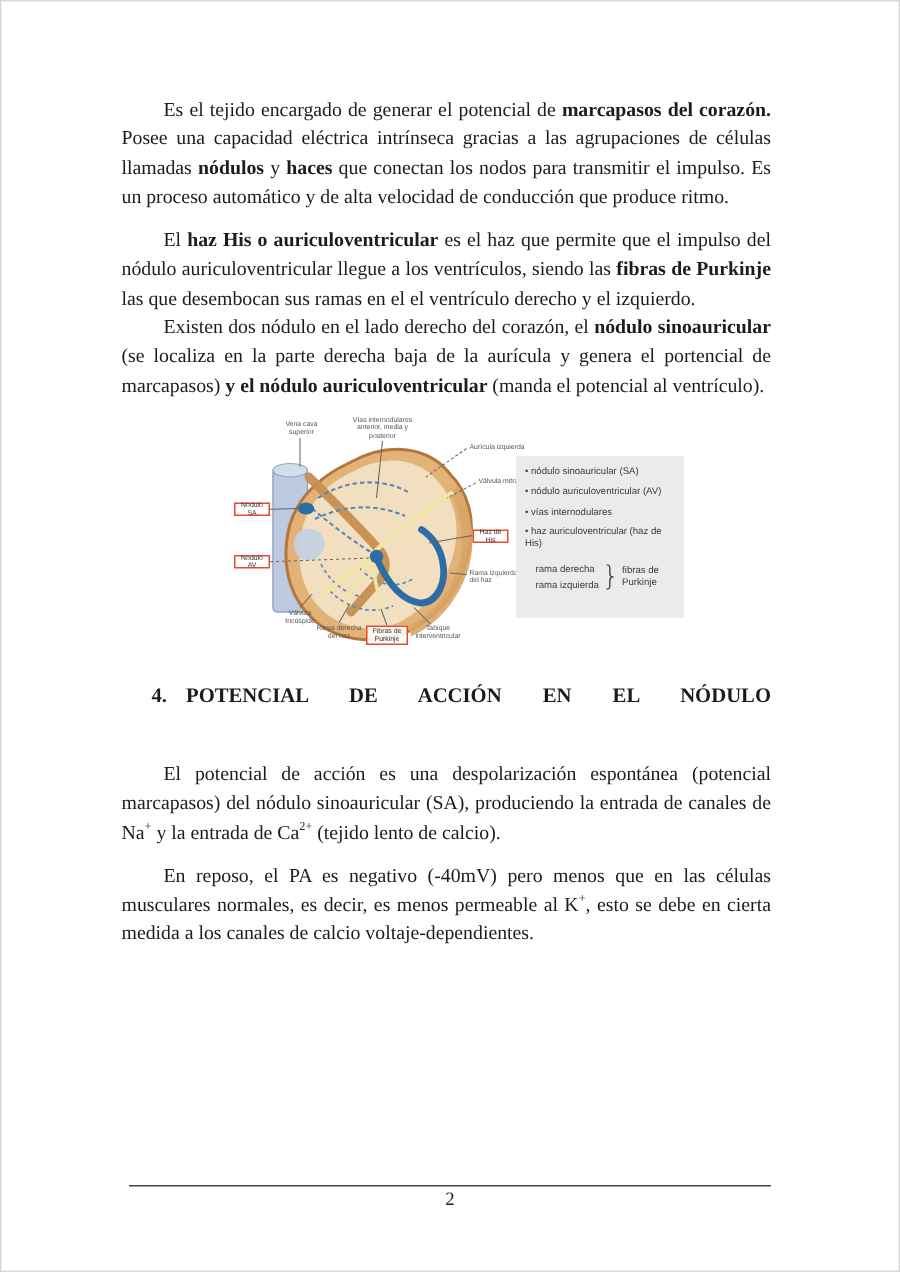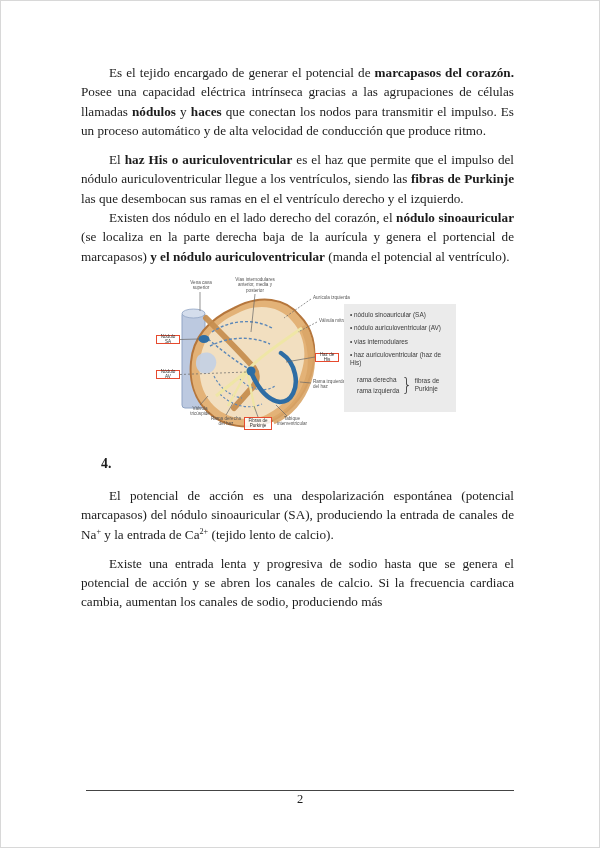--- a/index.html
+++ b/index.html
@@ -137,22 +137,23 @@
           </div>
           <span class="brace">}</span>
           <div class="purkinje-lbl">fibras de Purkinje</div>
         </div>
       </div>
     </figure>
 
     <div class="heading">
       <span class="h-num">4.</span>
       <div class="h-body">
+        <div class="h-line1">POTENCIAL DE ACCIÓN EN EL NÓDULO</div>
       </div>
     </div>
 
     <p class="body"><span>El potencial de acción es una despolarización espontánea (potencial marcapasos) del nódulo sinoauricular (SA), produciendo la entrada de canales de Na</span><sup>+</sup><span> y la entrada de Ca</span><sup>2+</sup><span> (tejido lento de calcio).</span></p>
-    <p class="body"><span>Existe una entrada lenta y progresiva de sodio hasta que se genera el potencial de acción y se abren los canales de calcio. Si la frecuencia cardiaca cambia, aumentan los canales de sodio, produciendo más</span></p>
+    <p class="body"><span>En reposo, el PA es negativo (-40mV) pero menos que en las células musculares normales, es decir, es menos permeable al K</span><sup>+</sup><span>, esto se debe en cierta medida a los canales de calcio voltaje-dependientes.</span></p>
   </div>
 
   <div class="footer-line"></div>
   <div class="page-number">2</div>
 </div>
 
 </body></html>

